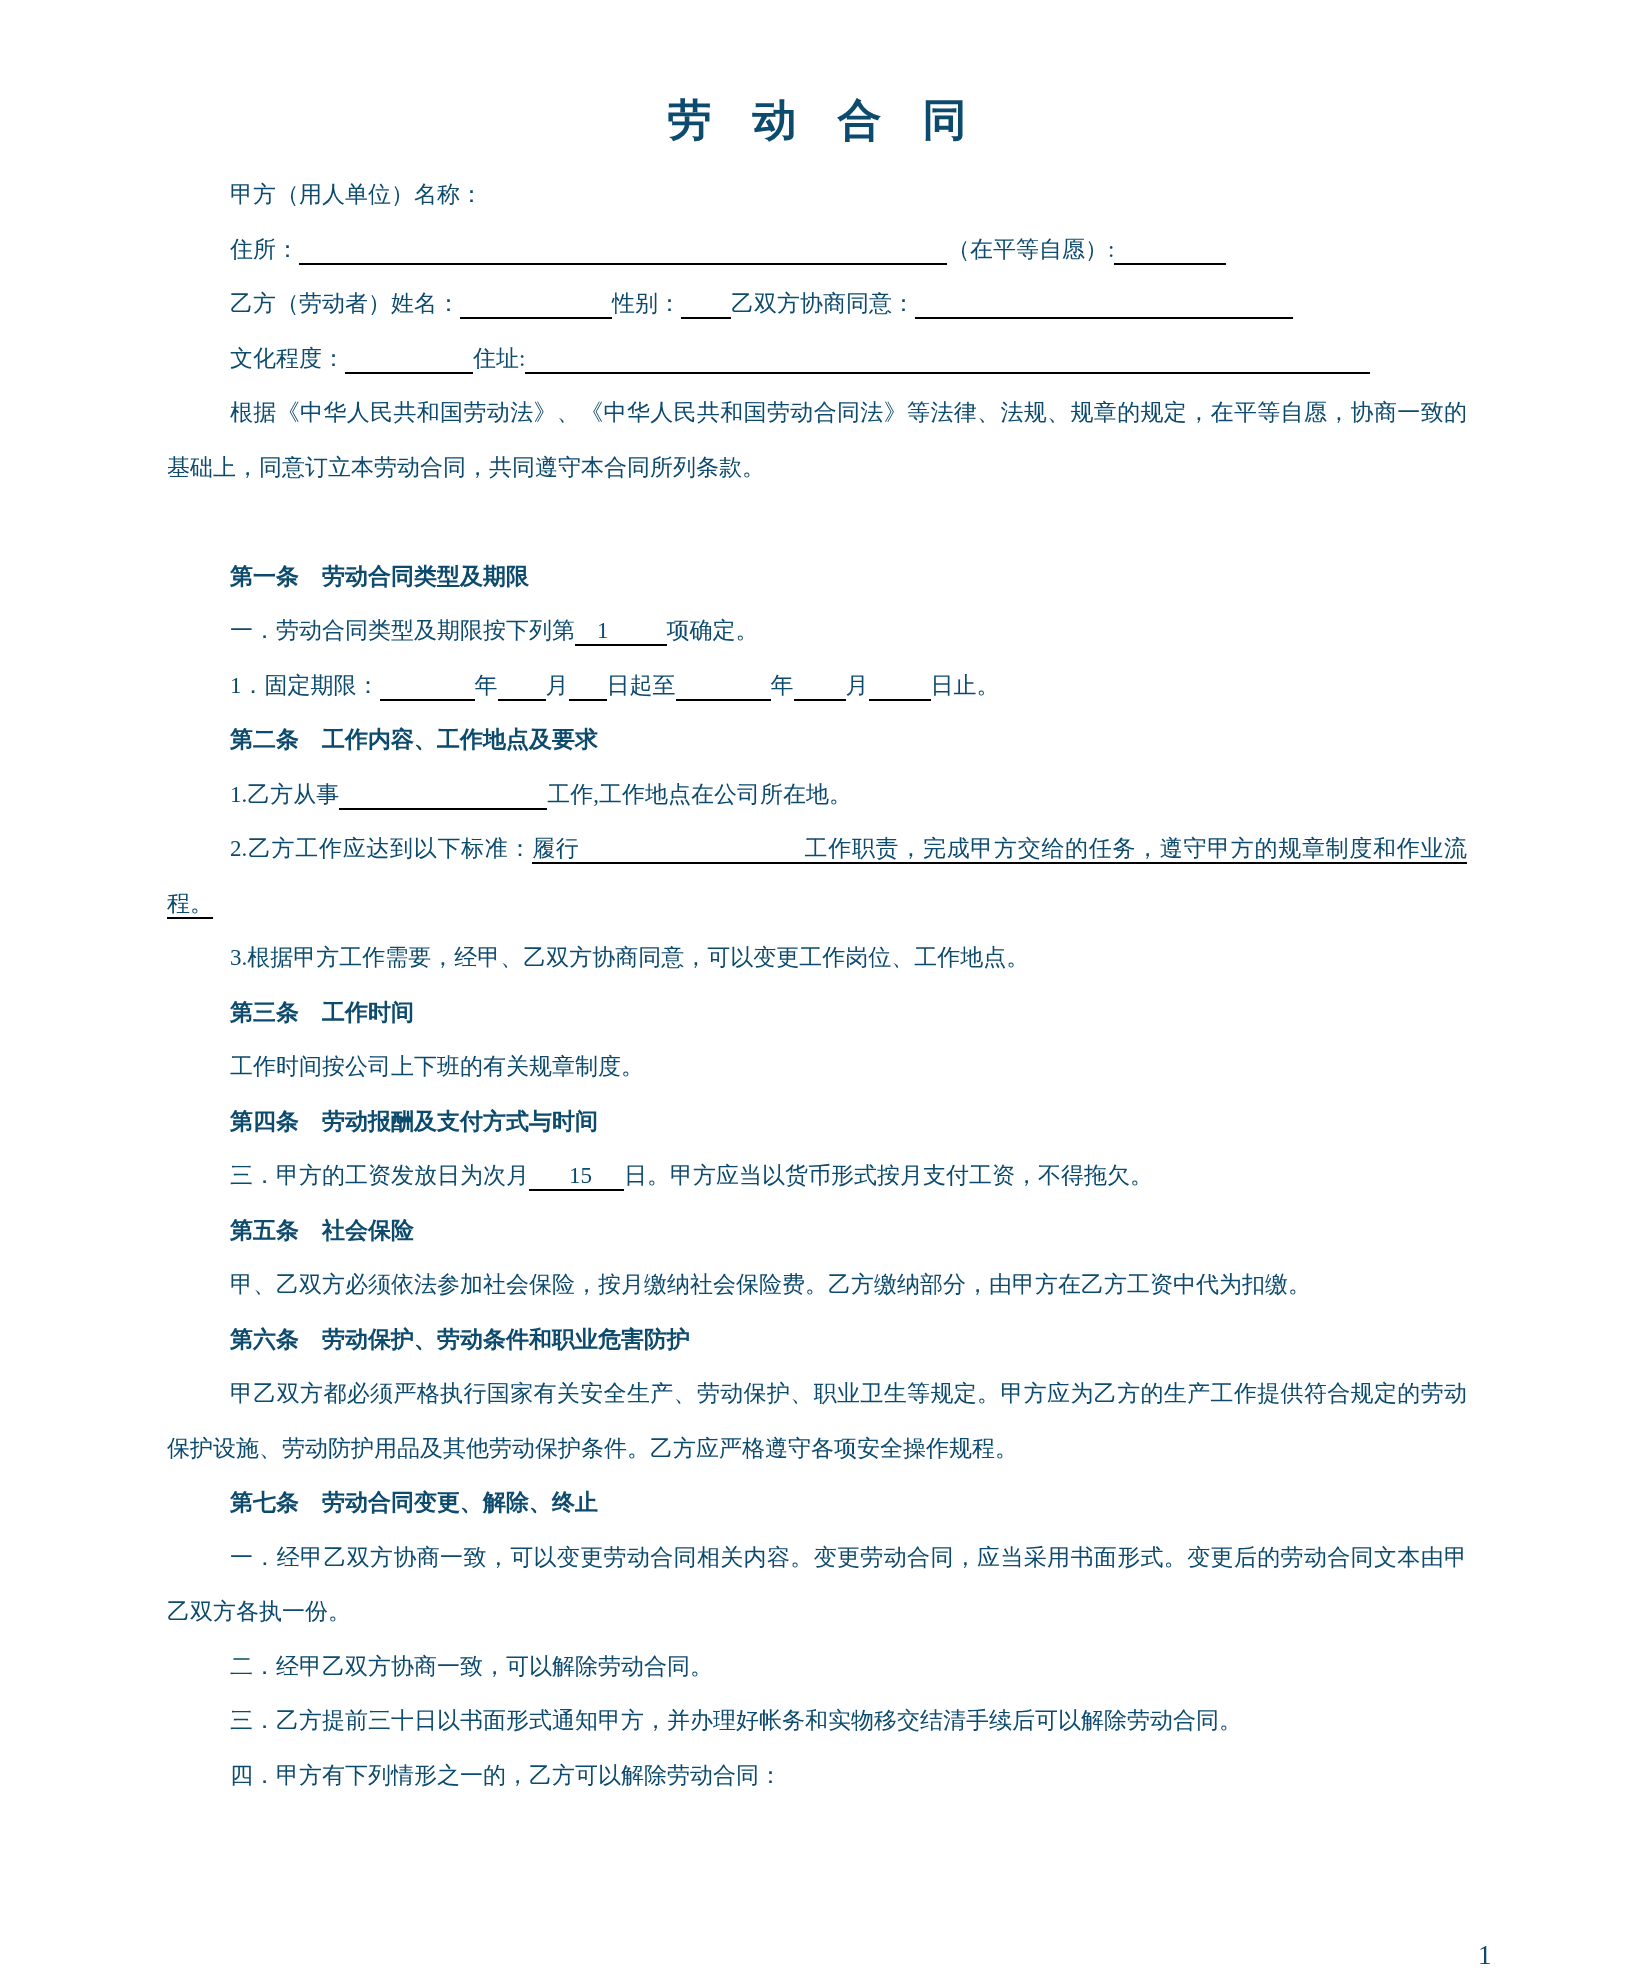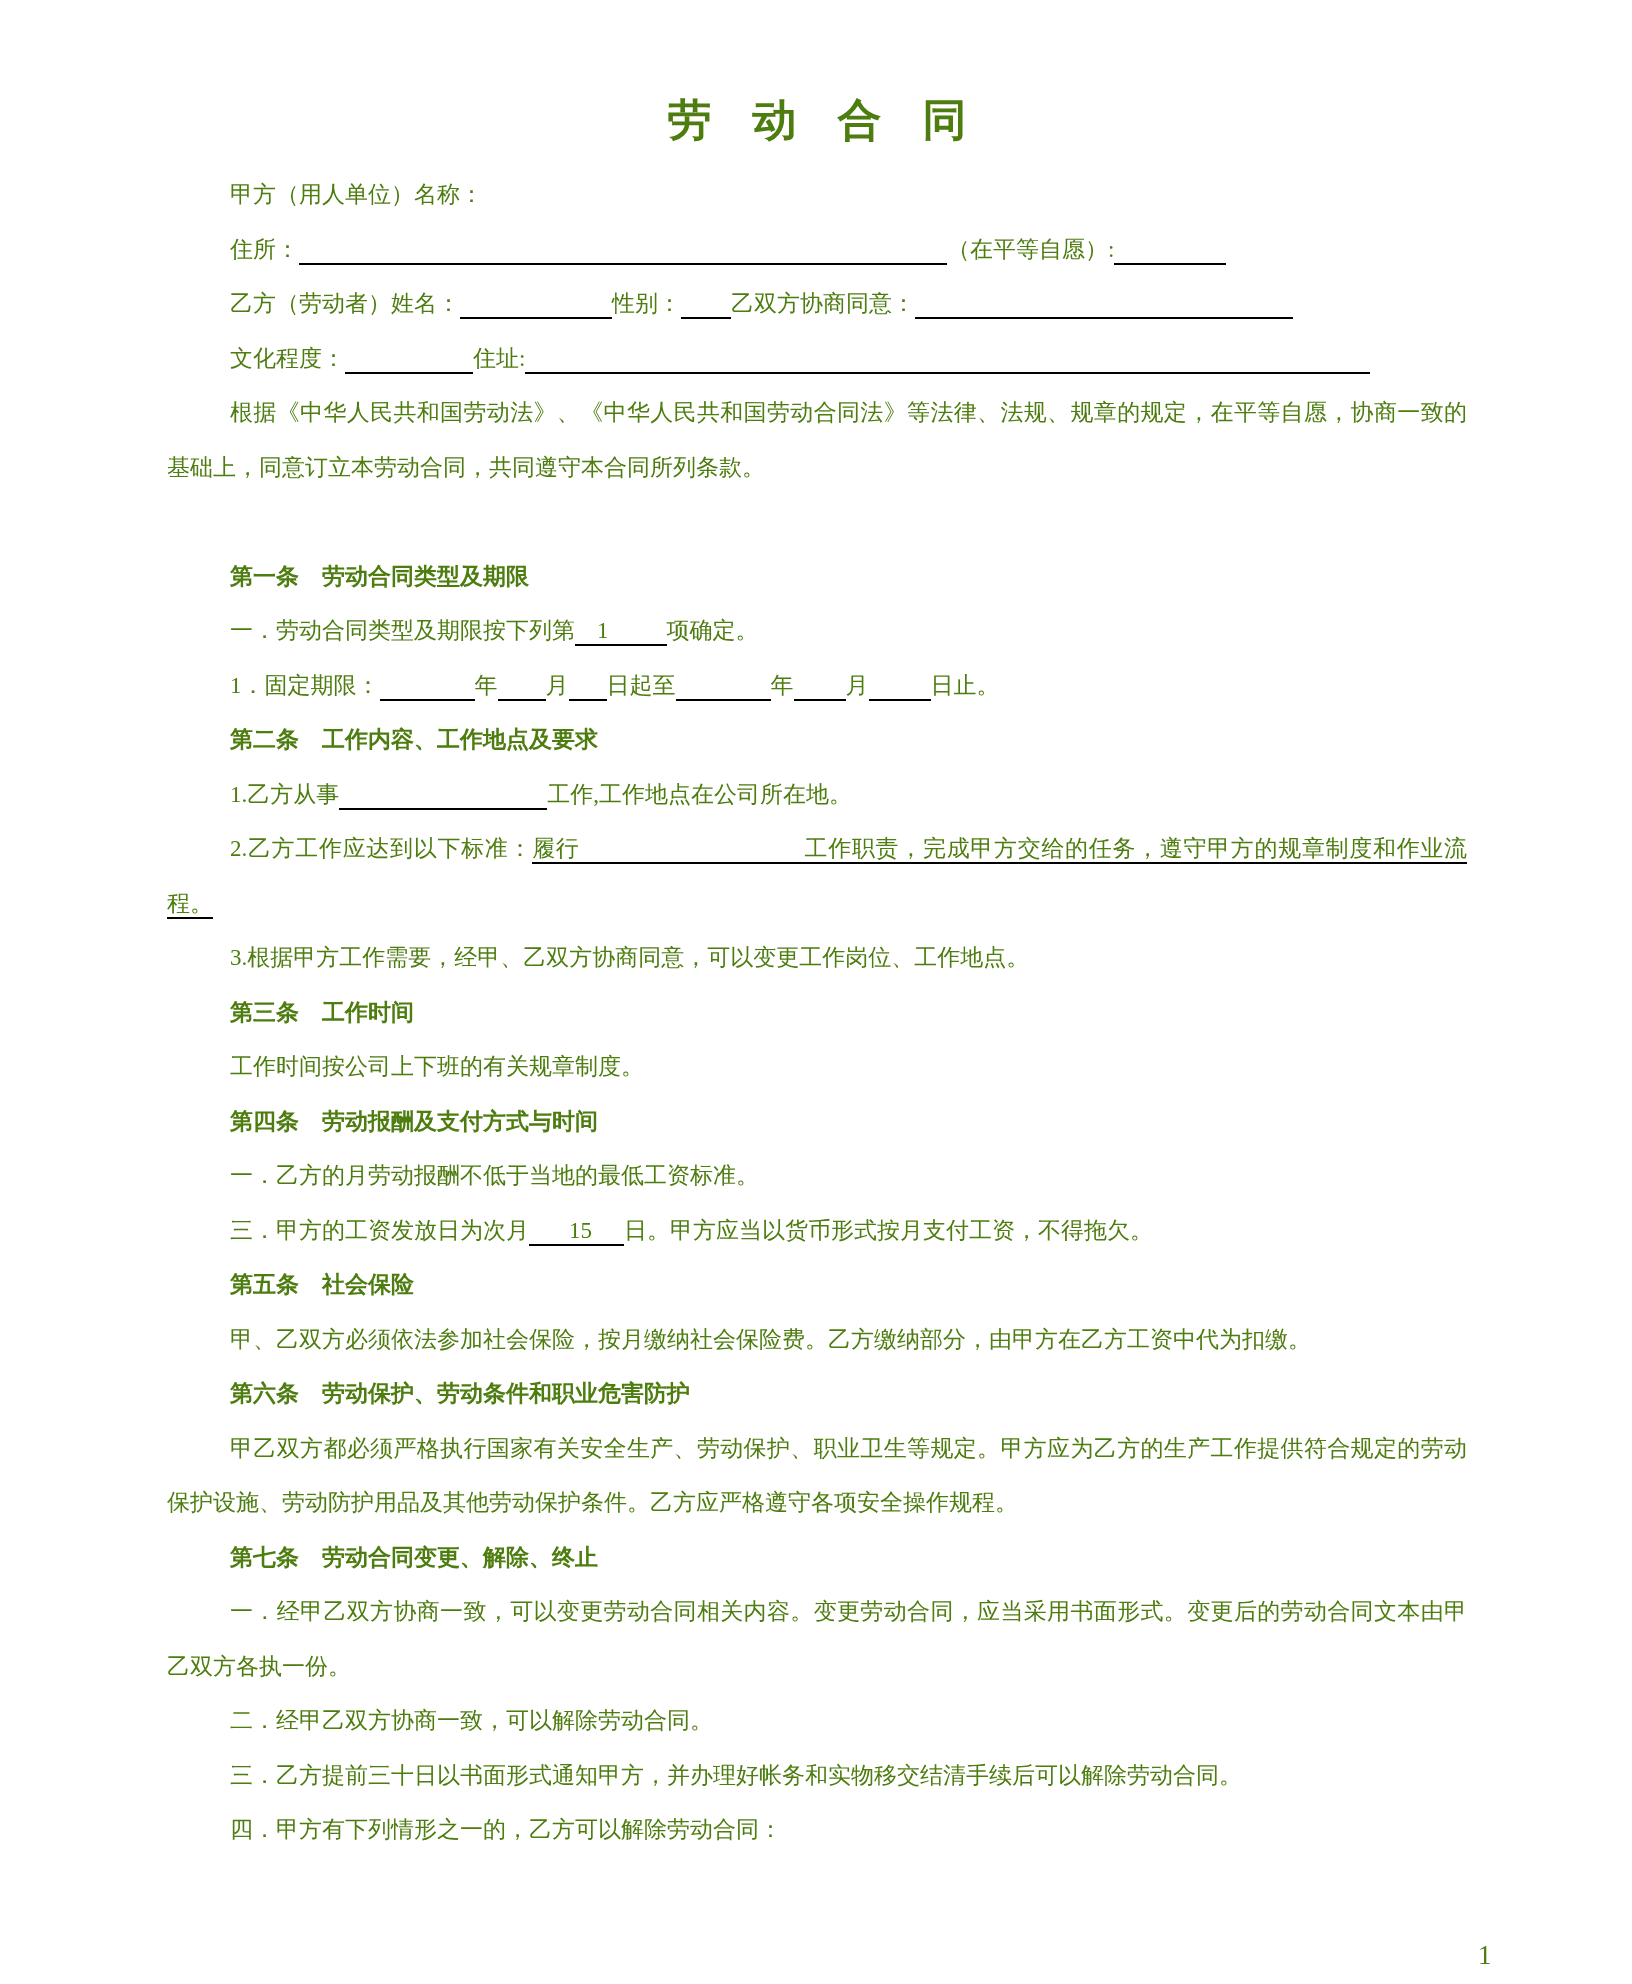--- a/index.html
+++ b/index.html
@@ -1,21 +1,21 @@
 <!DOCTYPE html>
 <html><head>
 <meta charset="utf-8">
 <style>
   html, body { margin: 0; padding: 0; background: #ffffff; }
   .page {
     position: relative;
     width: 1632px;
     height: 1984px;
     background: #ffffff;
-    color: #4d7c0f;
+    color: #0c4a6e;
     font-family: "Liberation Serif", "DejaVu Serif", serif;
     overflow: hidden;
   }
   .content {
     position: absolute;
     left: 167px;
     top: 92px;
     width: 1300px;
   }
   .title {
@@ -69,21 +69,20 @@
         <p class="indent heading"><span>第一条　劳动合同类型及期限</span></p>
         <p class="indent"><span>一．劳动合同类型及期限按下列第</span><span class="ul blank" style="padding-right: 22px;"></span><span class="ul">1</span><span class="ul blank" style="padding-right: 58px;"></span><span>项确定。</span></p>
         <p class="indent"><span>1．固定期限：</span><span class="ul blank" style="padding-right: 95px;"></span><span>年</span><span class="ul blank" style="padding-right: 48px;"></span><span>月</span><span class="ul blank" style="padding-right: 38px;"></span><span>日起至</span><span class="ul blank" style="padding-right: 95px;"></span><span>年</span><span class="ul blank" style="padding-right: 52px;"></span><span>月</span><span class="ul blank" style="padding-right: 62px;"></span><span>日止。</span></p>
         <p class="indent heading"><span>第二条　工作内容、工作地点及要求</span></p>
         <p class="indent"><span>1.乙方从事</span><span class="ul blank" style="padding-right: 208px;"></span><span>工作,工作地点在公司所在地。</span></p>
         <p class="indent justify"><span>2.乙方工作应达到以下标准：</span><span class="ul">履行</span><span class="ul blank" style="padding-right: 225px;"></span><span class="ul">工作职责，完成甲方交给的任务，遵守甲方的规章制度和作业流程。</span></p>
         <p class="indent"><span>3.根据甲方工作需要，经甲、乙双方协商同意，可以变更工作岗位、工作地点。</span></p>
         <p class="indent heading"><span>第三条　工作时间</span></p>
         <p class="indent"><span>工作时间按公司上下班的有关规章制度。</span></p>
         <p class="indent heading"><span>第四条　劳动报酬及支付方式与时间</span></p>
-        <p class="indent"><span>一．乙方的月劳动报酬不低于当地的最低工资标准。</span></p>
         <p class="indent"><span>三．甲方的工资发放日为次月</span><span class="ul blank" style="padding-right: 40px;"></span><span class="ul">15</span><span class="ul blank" style="padding-right: 32px;"></span><span>日。甲方应当以货币形式按月支付工资，不得拖欠。</span></p>
         <p class="indent heading"><span>第五条　社会保险</span></p>
         <p class="indent justify"><span>甲、乙双方必须依法参加社会保险，按月缴纳社会保险费。乙方缴纳部分，由甲方在乙方工资中代为扣缴。</span></p>
         <p class="indent heading"><span>第六条　劳动保护、劳动条件和职业危害防护</span></p>
         <p class="indent justify"><span>甲乙双方都必须严格执行国家有关安全生产、劳动保护、职业卫生等规定。甲方应为乙方的生产工作提供符合规定的劳动保护设施、劳动防护用品及其他劳动保护条件。乙方应严格遵守各项安全操作规程。</span></p>
         <p class="indent heading"><span>第七条　劳动合同变更、解除、终止</span></p>
         <p class="indent justify"><span>一．经甲乙双方协商一致，可以变更劳动合同相关内容。变更劳动合同，应当采用书面形式。变更后的劳动合同文本由甲乙双方各执一份。</span></p>
         <p class="indent"><span>二．经甲乙双方协商一致，可以解除劳动合同。</span></p>
         <p class="indent"><span>三．乙方提前三十日以书面形式通知甲方，并办理好帐务和实物移交结清手续后可以解除劳动合同。</span></p>
         <p class="indent"><span>四．甲方有下列情形之一的，乙方可以解除劳动合同：</span></p>

